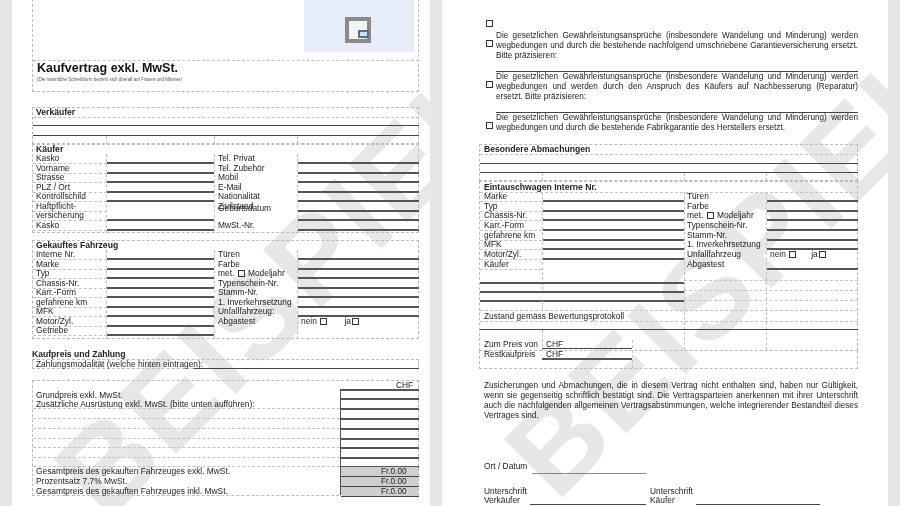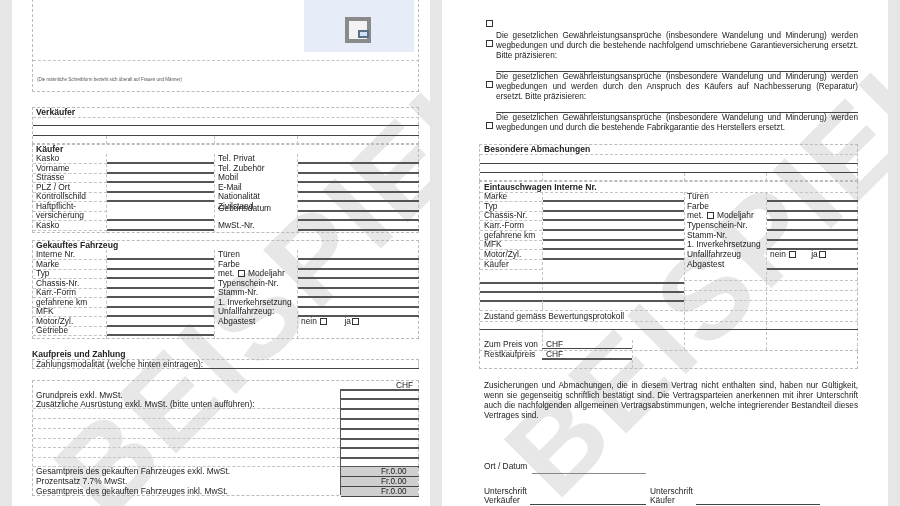--- a/index.html
+++ b/index.html
@@ -30,20 +30,21 @@
   <div class="watermark" style="left:-20px; top:220px;">BEISPIEL</div>
 
   <div class="abs dotbox" style="left:20px; top:-1px; width:387px; height:93px;"></div>
   <div class="abs" style="left:292px; top:0; width:110px; height:52px; background:#e6edf8;">
     <div class="abs" style="left:41px; top:17px; width:26px; height:26px; background:#8a8a8a;">
       <div class="abs" style="left:4px; top:4px; width:18px; height:18px; background:#f3f3f3;"></div>
       <div class="abs" style="left:13px; top:13px; width:11px; height:8px; border:2px solid #5b6e87; background:#cfe1f5;"></div>
     </div>
   </div>
   <div class="hd" style="left:21px; top:60px; width:386px;"></div>
+  <div class="lbl" style="left:25px; top:61px; font-size:12.5px; line-height:14px; font-weight:bold; color:#111;">Kaufvertrag exkl. MwSt.</div>
   <div class="lbl" style="left:25px; top:77px; font-size:4.5px; line-height:6px; color:#555;">(Die männliche Schreibform bezieht sich überall auf Frauen und Männer)</div>
 
   <div class="abs dotbox" style="left:20px; top:107px; width:387px; height:37px;"></div>
   <div class="lbl bold" style="left:24px; top:108px;">Verkäufer</div>
   <div class="hd" style="left:21px; top:117px; width:386px;"></div>
   <div class="hl" style="left:21px; top:125px; width:386px;"></div>
   <div class="hl" style="left:21px; top:135px; width:386px;"></div>
   <div class="vd" style="left:94px; top:136px; height:8px;"></div>
   <div class="vd" style="left:202px; top:136px; height:8px;"></div>
   <div class="vd" style="left:285px; top:136px; height:8px;"></div>

